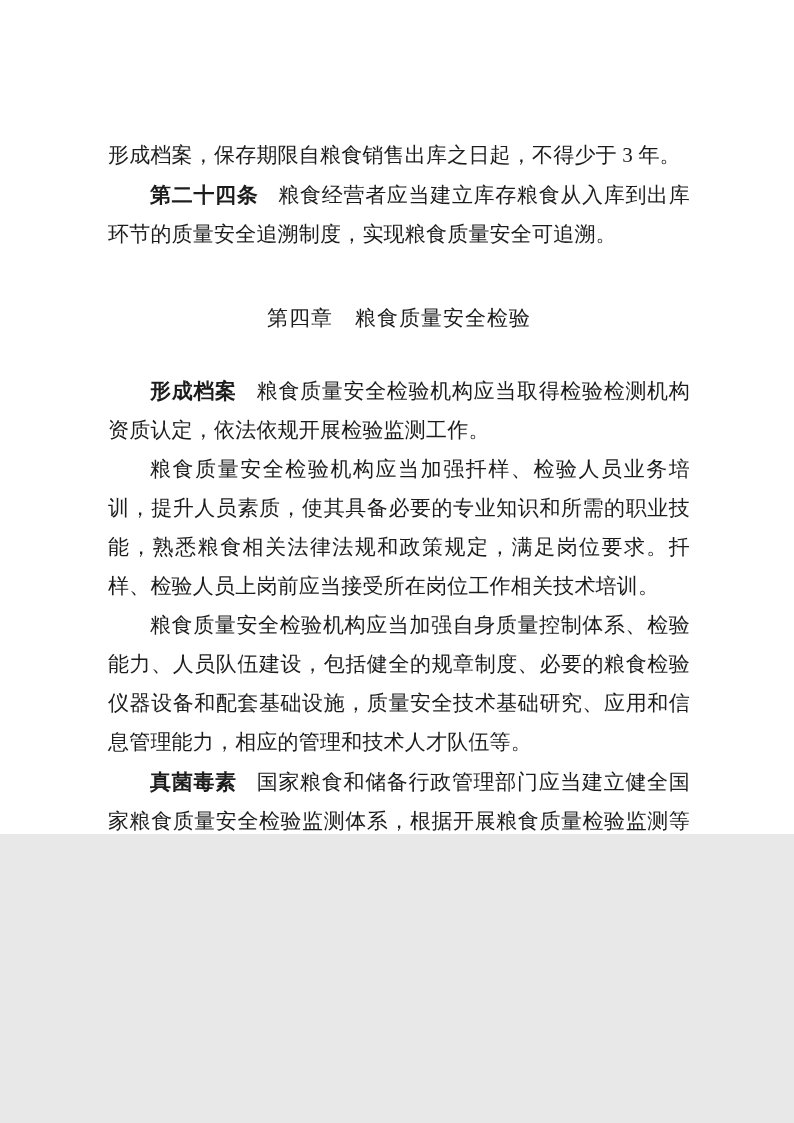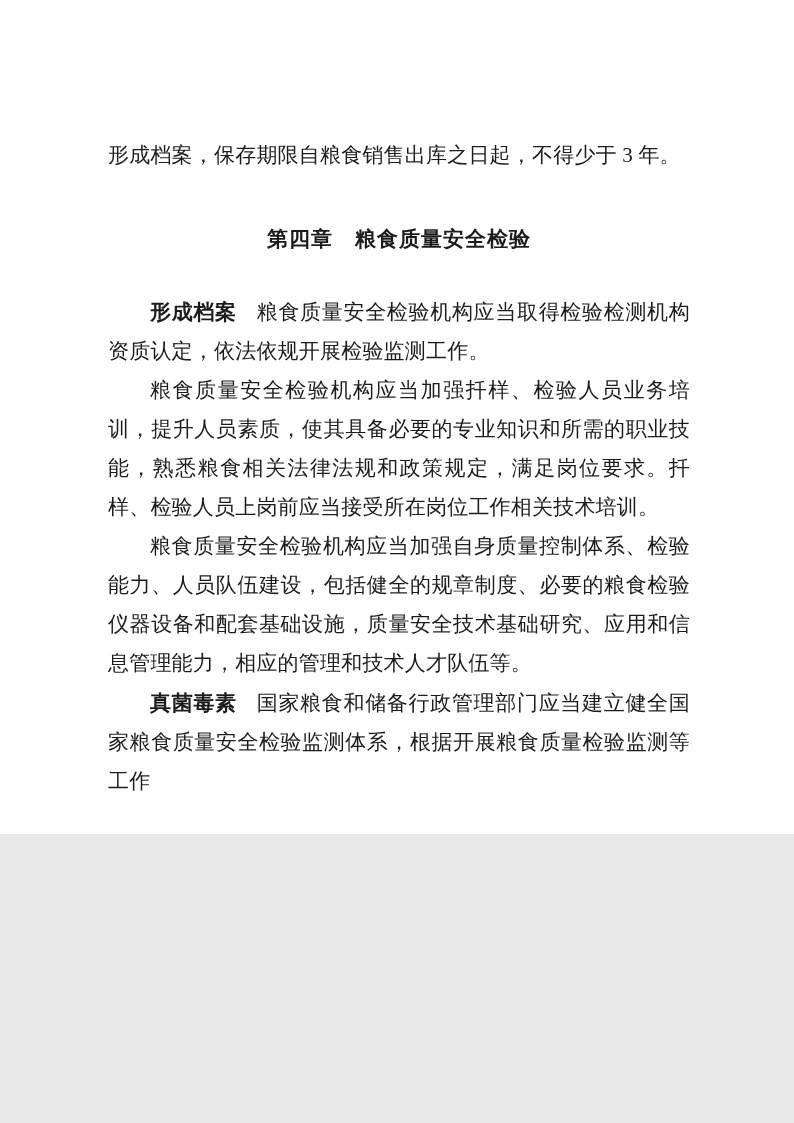--- a/index.html
+++ b/index.html
@@ -33,21 +33,21 @@
     font-family: "Liberation Sans", "DejaVu Sans", sans-serif;
     margin-right: 0.95em;
   }
   h2.chapter-heading {
     margin-top: 44px;
     margin-bottom: 34px;
     text-align: center;
     text-indent: 0;
     font-size: 21px;
     line-height: 39px;
-    font-weight: bold;
+    font-weight: normal;
     font-family: "Liberation Sans", "DejaVu Sans", sans-serif;
     letter-spacing: 1px;
   }
   .page-number {
     position: absolute;
     top: 995px;
     right: 122px;
     font-size: 19px;
     line-height: 22px;
     color: #222;
@@ -55,20 +55,21 @@
   }
 </style>
 </head>
 <body>
 
 <div class="page">
   <div class="content">
 
     <p class="para no-indent">形成档案，保存期限自粮食销售出库之日起，不得少于 3 年。</p>
 
+    <p class="para"><span class="article-label">第二十四条</span><span>粮食经营者应当建立库存粮食从入库到出库环节的质量安全追溯制度，实现粮食质量安全可追溯。</span></p>
 
 
     <h2 class="chapter-heading">第四章　粮食质量安全检验</h2>
 
     <p class="para"><span class="article-label">形成档案</span><span>粮食质量安全检验机构应当取得检验检测机构资质认定，依法依规开展检验监测工作。</span></p>
 
     <p class="para">粮食质量安全检验机构应当加强扦样、检验人员业务培训，提升人员素质，使其具备必要的专业知识和所需的职业技能，熟悉粮食相关法律法规和政策规定，满足岗位要求。扦样、检验人员上岗前应当接受所在岗位工作相关技术培训。</p>
 
     <p class="para">粮食质量安全检验机构应当加强自身质量控制体系、检验能力、人员队伍建设，包括健全的规章制度、必要的粮食检验仪器设备和配套基础设施，质量安全技术基础研究、应用和信息管理能力，相应的管理和技术人才队伍等。</p>
 

